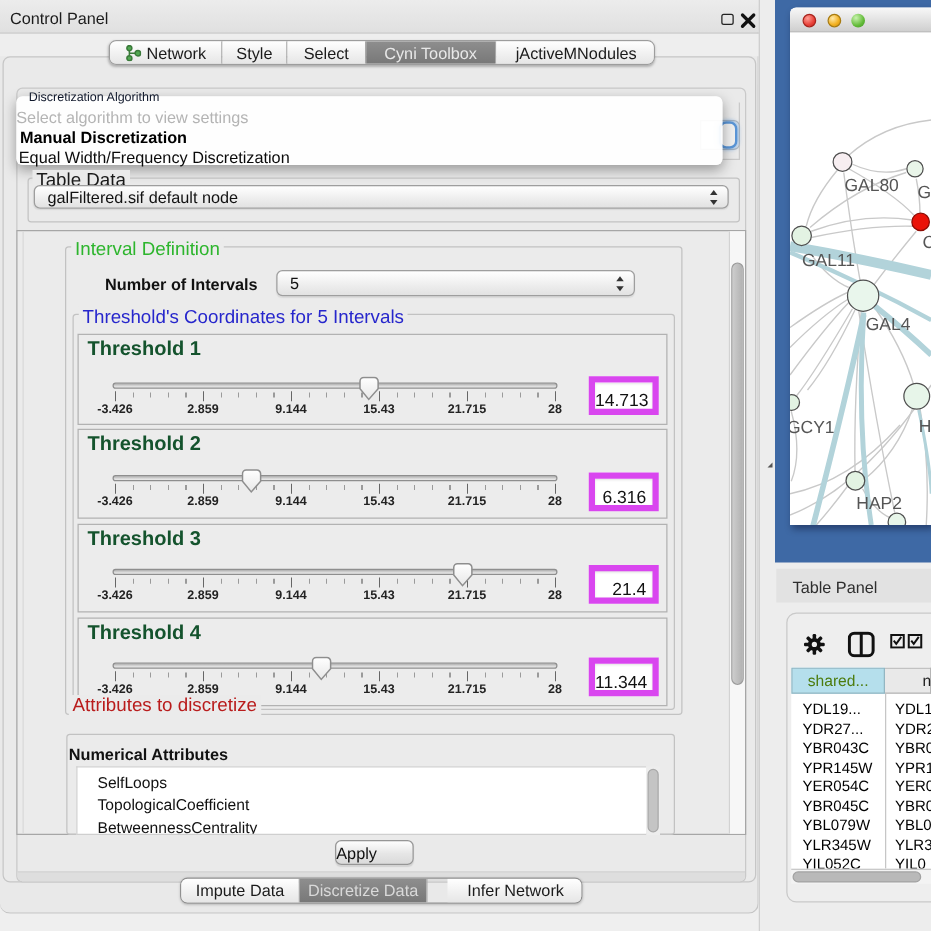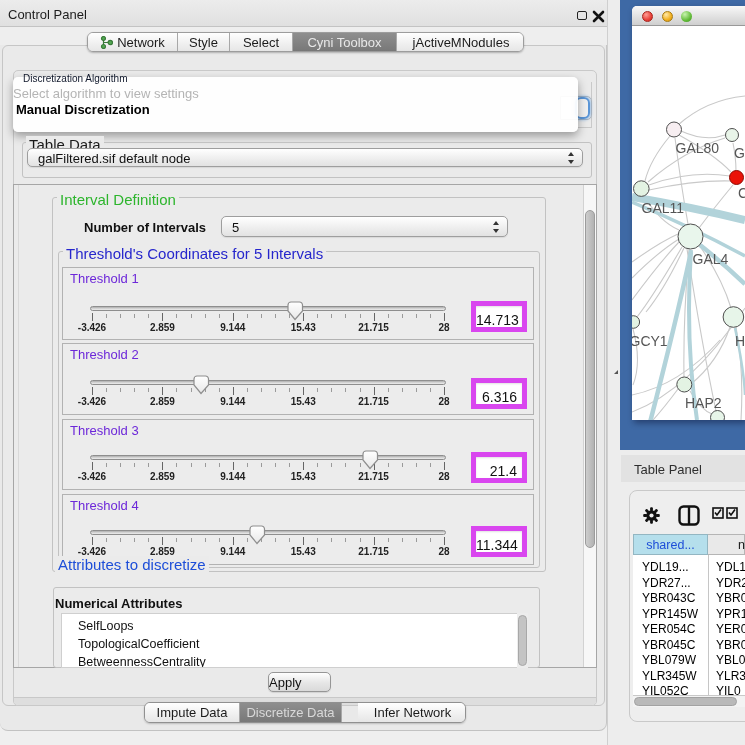--- a/index.html
+++ b/index.html
@@ -4,21 +4,21 @@
 html,body{width:745px;height:745px}
 body{position:relative;font-family:"Liberation Sans",sans-serif;background:#efefef;overflow:hidden}
 .a{position:absolute}
 .combo{border:1px solid #9e9e9e;border-radius:5px;background:linear-gradient(#ffffff,#ededed 60%,#e2e2e2);box-shadow:0 1px 1px rgba(0,0,0,.08);font-size:13px;color:#111}
 .combo .tx{position:absolute;left:10px;top:50%;transform:translateY(-50%)}
 .arr{position:absolute;right:7px;top:50%;width:7px;height:14px;transform:translateY(-50%)}
 .arr:before{content:"";position:absolute;left:0;top:1px;border-left:3.5px solid transparent;border-right:3.5px solid transparent;border-bottom:4.5px solid #333}
 .arr:after{content:"";position:absolute;left:0;bottom:1px;border-left:3.5px solid transparent;border-right:3.5px solid transparent;border-top:4.5px solid #333}
 .glabel{position:absolute;font-size:15px;background:#eaeaea;padding:0 3px;white-space:nowrap}
 .tbox{position:absolute;left:62px;width:472px;border:1px solid #b2b2b2;background:#ececec}
-.tbox .tt{position:absolute;left:7px;top:3px;font-weight:normal;font-size:13px;color:#6d28d9}
+.tbox .tt{position:absolute;left:7px;top:3px;font-weight:bold;font-size:16px;color:#14532d}
 .track{position:absolute;left:27px;width:356px;height:5px;border:1px solid #8e8e8e;border-radius:3px;background:linear-gradient(#adadad,#d6d6d6 55%,#ececec)}
 .minor{position:absolute;left:29px;width:354px;height:4px;background:repeating-linear-gradient(to right,#9a9a9a 0 1px,transparent 1px 14.08px)}
 .major{position:absolute;left:29px;width:354px;height:8px;background:repeating-linear-gradient(to right,#666 0 1px,transparent 1px 70.4px)}
 .tlab{position:absolute;width:60px;text-align:center;font-size:10px;font-weight:bold;color:#222}
 .tfield{position:absolute;left:408px;width:56px;height:31px;background:#fff;border:5px solid #d946ef;box-shadow:inset 0 1px 2px rgba(0,0,0,.12);font-size:14px;color:#111;text-align:right;padding-right:5px}
 .seg{position:absolute;top:0;height:100%;display:flex;align-items:center;justify-content:center;font-size:13px;color:#1b1b1b;background:linear-gradient(#ffffff,#f2f2f2 50%,#e6e6e6);border-right:1px solid #a8a8a8}
 .seg.sel{background:linear-gradient(#8e8e8e,#787878);color:#e8e8e8}
 </style></head><body>
 
 <div class="a" id="win" style="left:0;top:0;width:607px;height:731px;background:#e9e9e9;border-right:1px solid #c6c6c6;border-bottom:1px solid #c2c2c2;border-radius:0 0 8px 8px"></div>
@@ -55,20 +55,21 @@
 <div class="a" style="left:13px;top:70px;width:584px;height:636px;background:#eaeaea;border:1px solid #c9c9c9;border-radius:5px"></div>
 <div class="a" style="left:14px;top:697px;width:582px;height:8px;background:#dedede;border-top:1px solid #c8c8c8;border-radius:0 0 4px 4px"></div>
 
 <div class="a" style="left:578px;top:82px;width:14px;height:46px;border-right:1px solid #c9c9c9;border-bottom:1px solid #c9c9c9"></div>
 <div class="a" style="left:560px;top:96px;width:32px;height:24px;background:#f0f0f0;border:1px solid #b9b9b9;border-radius:0 5px 5px 0"></div>
 <div class="a" style="left:575px;top:97px;width:15px;height:22px;border:2.5px solid #5a95d6;border-radius:6px;box-shadow:0 0 3px 1px rgba(90,150,214,.6)"></div>
 
 <div class="a" style="left:13px;top:77px;width:565px;height:55px;background:rgba(255,255,255,.94);border-radius:5px;box-shadow:0 4px 10px rgba(0,0,0,.35)">
   <div class="a" style="left:0;top:9px;width:100%;font-size:13px;color:#b4b4b4">Select algorithm to view settings</div>
   <div class="a" style="left:3px;top:25px;font-size:13px;font-weight:bold;color:#000">Manual Discretization</div>
+  <div class="a" style="left:2px;top:41px;font-size:13px;color:#0a0a0a">Equal Width/Frequency Discretization</div>
 </div>
 <div class="a" style="left:23px;top:73px;font-size:10px;color:#0f172a;font-weight:normal">Discretization Algorithm</div>
 
 <div class="a" style="left:22px;top:142px;width:570px;height:36px;border:1px solid #c2c2c2;border-radius:3px"></div>
 <div class="glabel" style="left:26px;top:136px;color:#1a1a1a">Table Data</div>
 <div class="a combo" style="left:27px;top:148px;width:556px;height:19px">
   <span class="tx">galFiltered.sif default node</span>
     <span class="arr"></span>
 </div>
 
@@ -176,21 +177,21 @@
           <stop offset=".5" stop-color="#f3f3f3"></stop>
           <stop offset="1" stop-color="#e8e8e8"></stop>
         </linearGradient>
       </defs>
       <path d="M4,1 h8.5 a3,3 0 0 1 3,3 v6 L8,18.5 L1,10 v-6 a3,3 0 0 1 3,-3 z" fill="url(#thg4)" stroke="#8e8e8e" stroke-width="1.2"></path>
     </svg>
   <div class="tfield" style="top:31px;line-height:29px">11.344</div>
 </div>
 
 <div class="a" style="left:53px;top:587px;width:487px;height:81px;border:1px solid #c2c2c2;border-radius:3px"></div>
-<div class="glabel" style="left:55px;top:556px;color:#1d4ed8;background:#ebebeb">Attributes to discretize</div>
+<div class="glabel" style="left:55px;top:556px;color:#b91c1c;background:#ebebeb">Attributes to discretize</div>
 <div class="a" style="left:55px;top:596px;font-size:13px;font-weight:bold;color:#111">Numerical Attributes</div>
 <div class="a" style="left:61px;top:613px;width:456px;height:55px;background:#fff;border:1px solid #cfcfcf;border-right:none;overflow:hidden">
   <div style="padding-left:16px;padding-top:3px;font-size:12.5px;color:#111;line-height:18px">SelfLoops<br>TopologicalCoefficient<br>BetweennessCentrality</div>
 </div>
 <div class="a" style="left:517px;top:613px;width:11px;height:55px;background:#ededed"></div>
 <div class="a" style="left:518px;top:615px;width:9px;height:51px;border-radius:4.5px;background:#c4c4c4;border:1px solid #a8a8a8"></div>
 
 <div class="a" style="left:268px;top:672px;width:63px;height:20px;border-radius:5px;border:1px solid #969696;background:linear-gradient(#fefefe,#e6e6e6 55%,#dadada);box-shadow:0 1px 1px rgba(0,0,0,.1);text-align:left;line-height:19px;font-size:13px;color:#111">Apply</div>
 
 <div class="a" style="left:144px;top:702px;width:322px;height:21px;border-radius:6px;border:1px solid #909090;box-shadow:0 1px 2px rgba(0,0,0,.2);overflow:hidden">
@@ -299,21 +300,21 @@
 <svg class="a" style="left:712px;top:507px" width="29" height="12">
     <g fill="none" stroke="#111">
       <rect x="1" y="1" width="10" height="10" stroke-width="1.6"></rect>
       <path d="M3,5.5 L5,8 L9,2.5" stroke-width="1.6"></path>
       <rect x="15" y="1" width="10" height="10" stroke-width="1.6"></rect>
       <path d="M17,5.5 L19,8 L23,2.5" stroke-width="1.6"></path>
     </g>
   </svg>
 
 <div class="a" style="left:633px;top:534px;width:112px;height:161px;background:#fff;overflow:hidden">
-  <div class="a" style="left:0;top:0;width:75px;height:21px;background:#b5dfec;border:1px solid #93b6c2;text-align:center;line-height:20px;font-size:12.5px;color:#1d4ed8">shared...</div>
+  <div class="a" style="left:0;top:0;width:75px;height:21px;background:#b5dfec;border:1px solid #93b6c2;text-align:center;line-height:20px;font-size:12.5px;color:#4d7c0f">shared...</div>
   <div class="a" style="left:75px;top:0;width:37px;height:21px;background:#e9e9e9;border:1px solid #b5b5b5;border-left:none;font-size:12.5px;color:#1c1c1c;padding-left:30px;line-height:20px">n</div>
   <div class="a" style="left:75px;top:21px;width:1px;height:140px;background:#c6c6c6"></div>
   <div class="a" style="left:9px;top:26px;font-size:12px;color:#000;line-height:15.5px;white-space:pre">YDL19...
 YDR27...
 YBR043C
 YPR145W
 YER054C
 YBR045C
 YBL079W
 YLR345W

